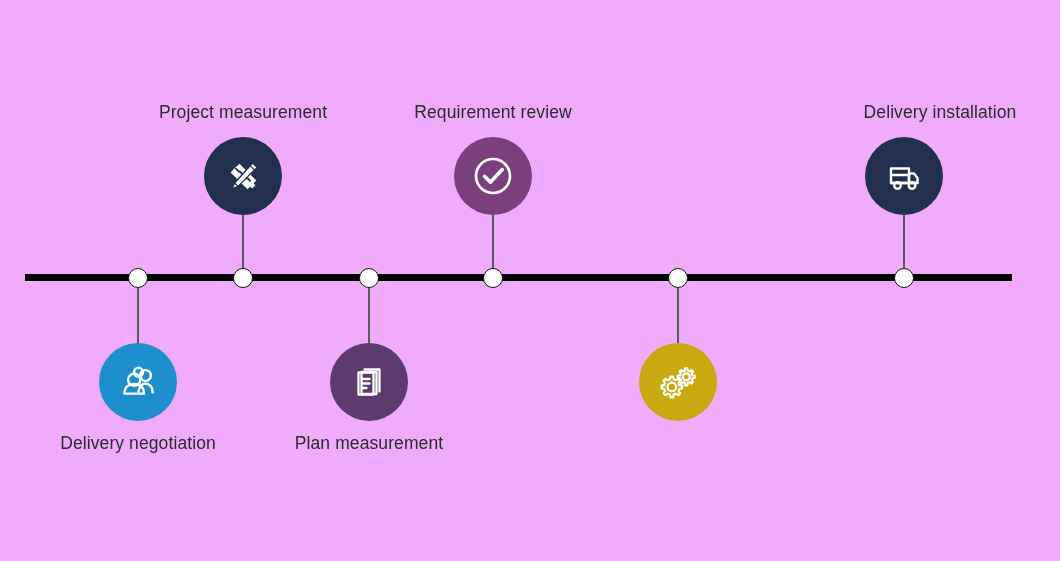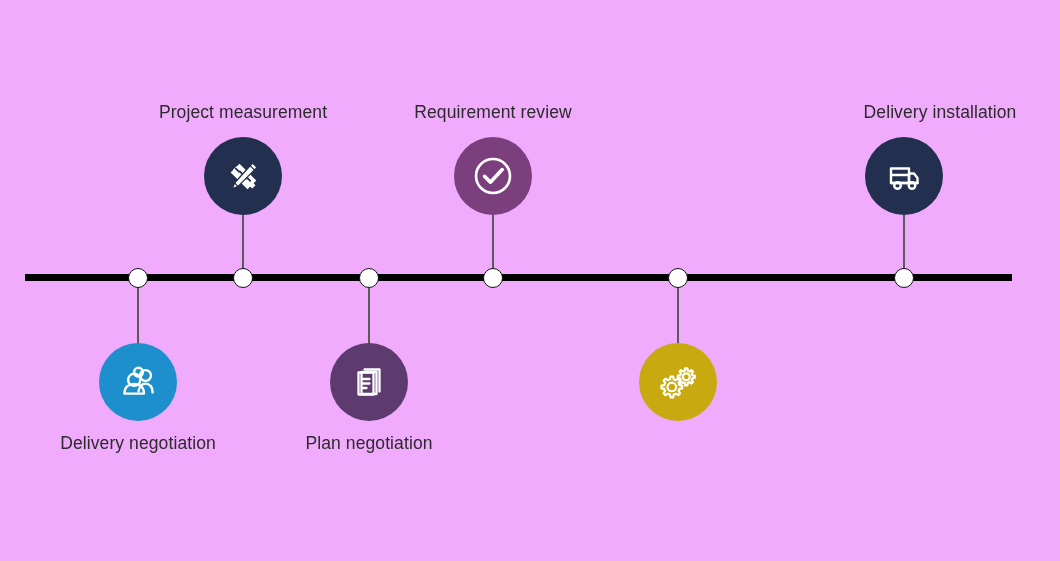--- a/index.html
+++ b/index.html
@@ -174,21 +174,21 @@
 
           <path d="M13.5 14.5 L28.5 14.5 L28.5 36.5 L13.5 36.5 Z"></path>
 
           <path d="M17.5 21.0 L24.5 21.0"></path>
           <path d="M17.5 25.5 L24.5 25.5"></path>
           <path d="M17.5 30.0 L21.5 30.0"></path>
         </g>
       </svg>
     </span>
   </div>
-  <div class="step-label" style="left:369px; top:433px;">Plan negotiation</div>
+  <div class="step-label" style="left:369px; top:433px;">Plan measurement</div>
 
   <div class="connector" style="left:677.3px; top:282px; height:62px;"></div>
   <div class="step-circle" style="left:639px; top:343px; background:#C8A90F;">
     <span>
       <svg width="48" height="48" viewBox="0 0 48 48">
         <g fill="none" stroke="#ffffff" stroke-width="2.2" stroke-linejoin="round" stroke-linecap="round">
 
           <path d="M31.2 10.3 L33.4 10.3 L33.8 12.6 L35.6 13.4 L37.5 12.1 L39.0 13.6 L37.7 15.5 L38.5 17.3 L40.8 17.7 L40.8 19.9 L38.5 20.3 L37.7 22.1 L39.0 24.0 L37.5 25.5 L35.6 24.2 L33.8 25.0 L33.4 27.3 L31.2 27.3 L30.8 25.0 L29.0 24.2 L27.1 25.5 L25.6 24.0 L26.9 22.1 L26.1 20.3 L23.8 19.9 L23.8 17.7 L26.1 17.3 L26.9 15.5 L25.6 13.6 L27.1 12.1 L29.0 13.4 L30.8 12.6 Z"></path>
           <circle cx="32.3" cy="18.8" r="3.5"></circle>
 

